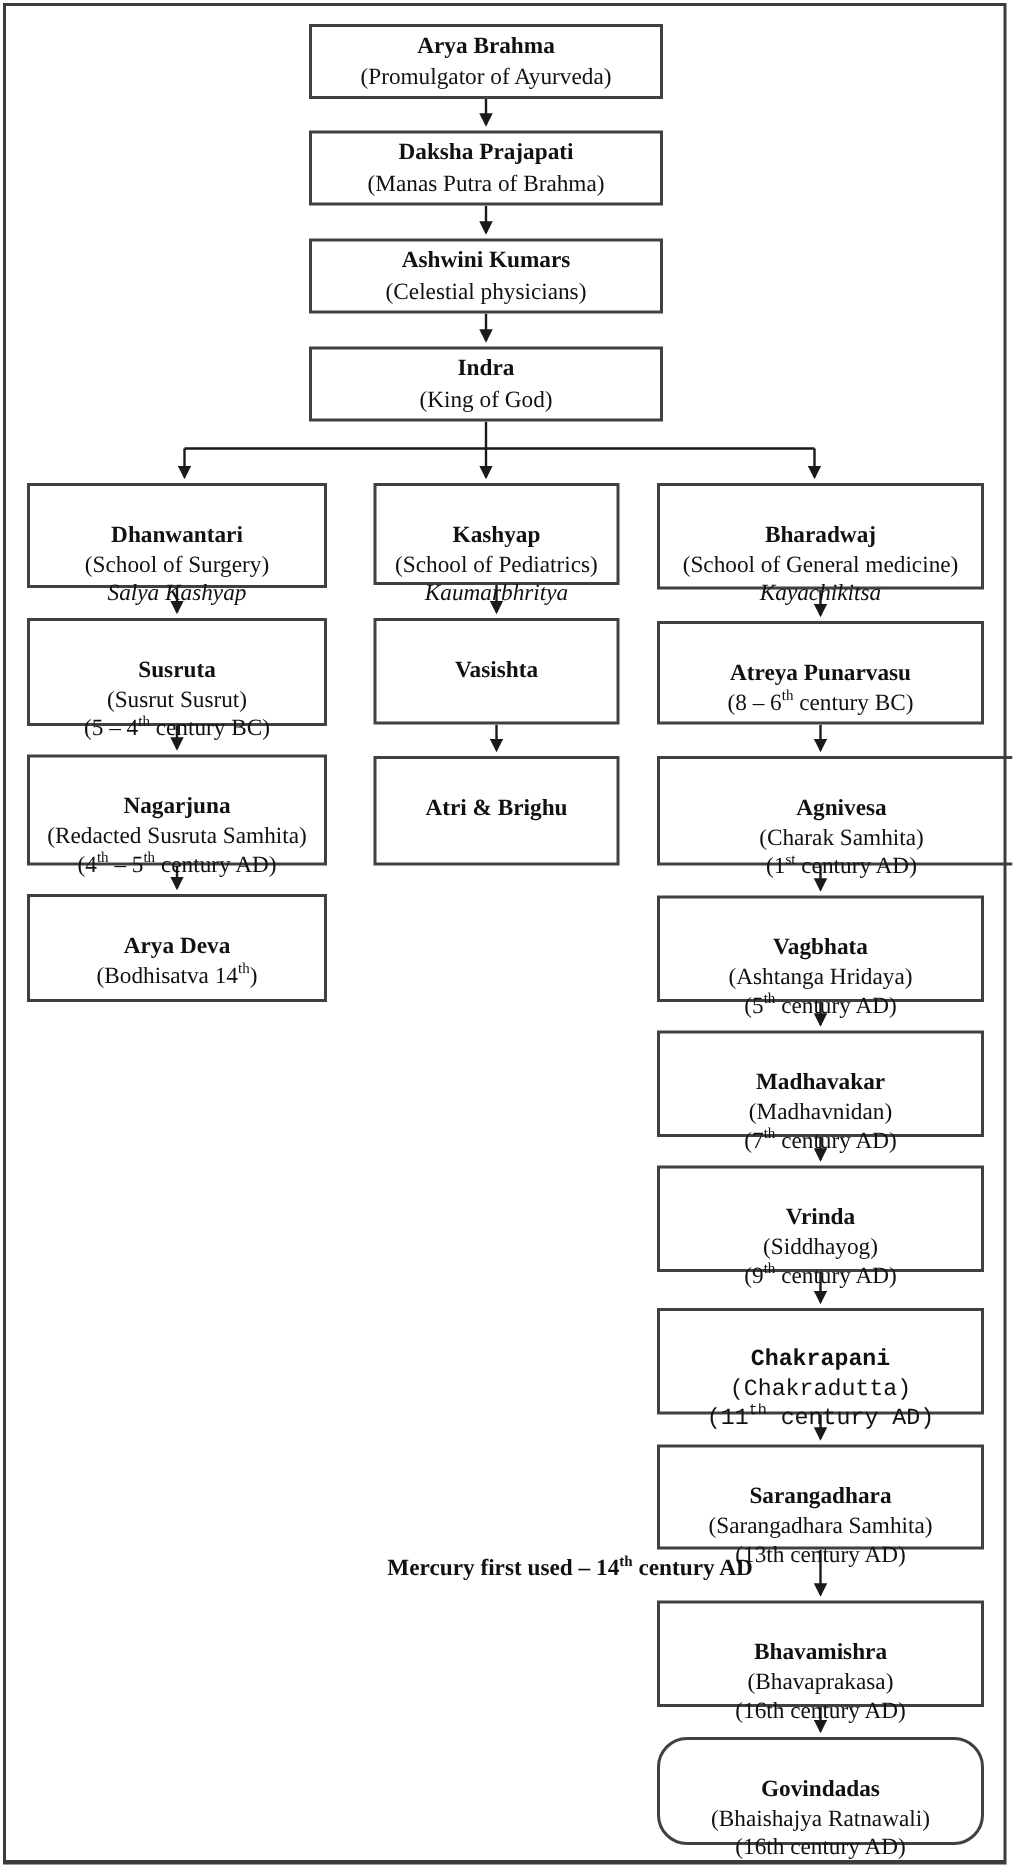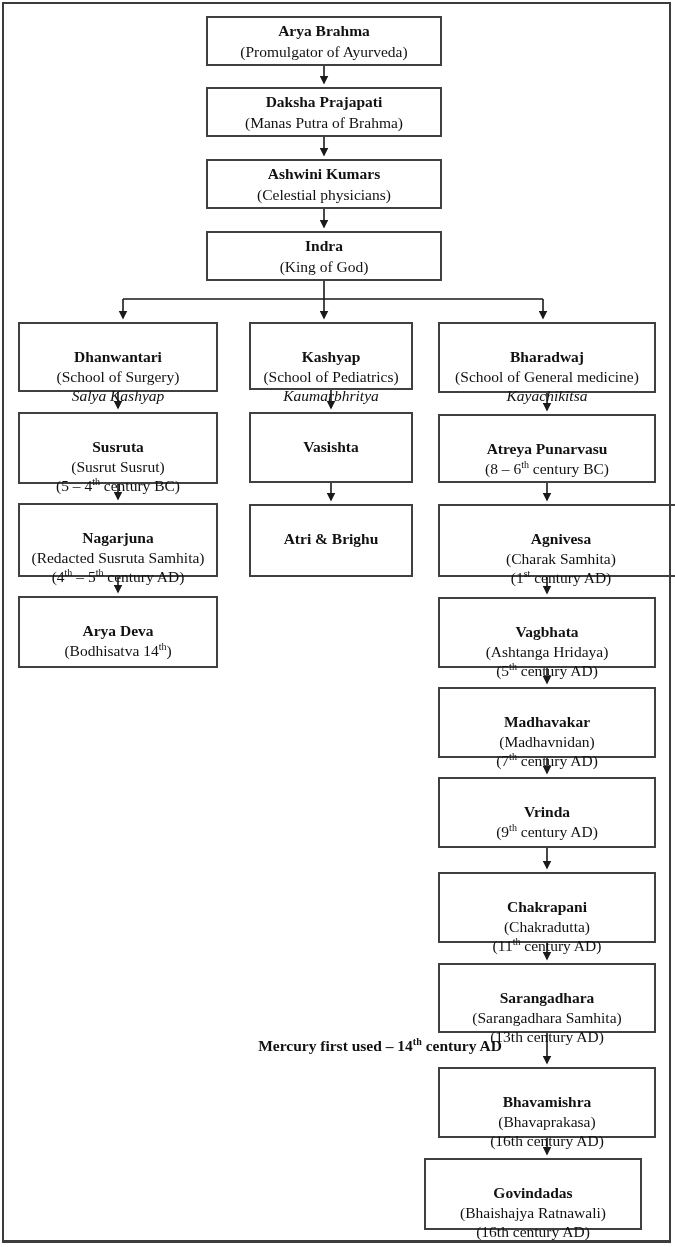--- a/index.html
+++ b/index.html
@@ -53,24 +53,24 @@
   .n-kashyap     { left:249px; top:322px; width:164px; height:68px; }
   .n-vasishta    { left:249px; top:412px; width:164px; height:71px; }
   .n-atri        { left:249px; top:504px; width:164px; height:73px; }
   
   .n-bharadwaj   { left:438px; top:322px; width:218px; height:71px; }
   .n-atreya      { left:438px; top:414px; width:218px; height:69px; }
   .n-agnivesa    { left:438px; top:504px; width:246px; height:73px; }
   .n-vagbhata    { left:438px; top:597px; width:218px; height:71px; }
   .n-madhavakar  { left:438px; top:687px; width:218px; height:71px;font-family:Liberation Serif, serif; }
   .n-vrinda      { left:438px; top:777px; width:218px; height:71px; }
-  .n-chakrapani  { left:438px; top:872px; width:218px; height:71px; }
+  .n-chakrapani  { left:438px; top:872px; width:218px; height:71px;font-family:Liberation Mono, monospace; }
   .n-sarangadhara{ left:438px; top:963px; width:218px; height:70px; }
   .n-bhavamishra { left:438px; top:1067px; width:218px; height:71px; }
-  .n-govindadas  { left:424px; top:1158px; width:218px; height:72px; }
+  .n-govindadas  { left:438px; top:1158px; width:218px; height:72px;border-radius:20px; }
   .annotation {
     position: absolute;
     left: 240px; top: 1036px; width: 280px;
     text-align: center;
     font-weight: bold;
     font-size: 15.5px;
     line-height: 20px;
   }
 </style>
 </head>
@@ -195,20 +195,21 @@
   </div>
 
   <div class="node n-madhavakar">
     <div class="nm">Madhavakar</div>
     <div>(Madhavnidan)</div>
     <div>(7<sup>th</sup> century AD)</div>
   </div>
 
   <div class="node n-vrinda">
     <div class="nm">Vrinda</div>
+    <div>(Siddhayog)</div>
     <div>(9<sup>th</sup> century AD)</div>
   </div>
 
   <div class="node n-chakrapani">
     <div class="nm">Chakrapani</div>
     <div>(Chakradutta)</div>
     <div>(11<sup>th</sup> century AD)</div>
   </div>
 
   <div class="node n-sarangadhara">

